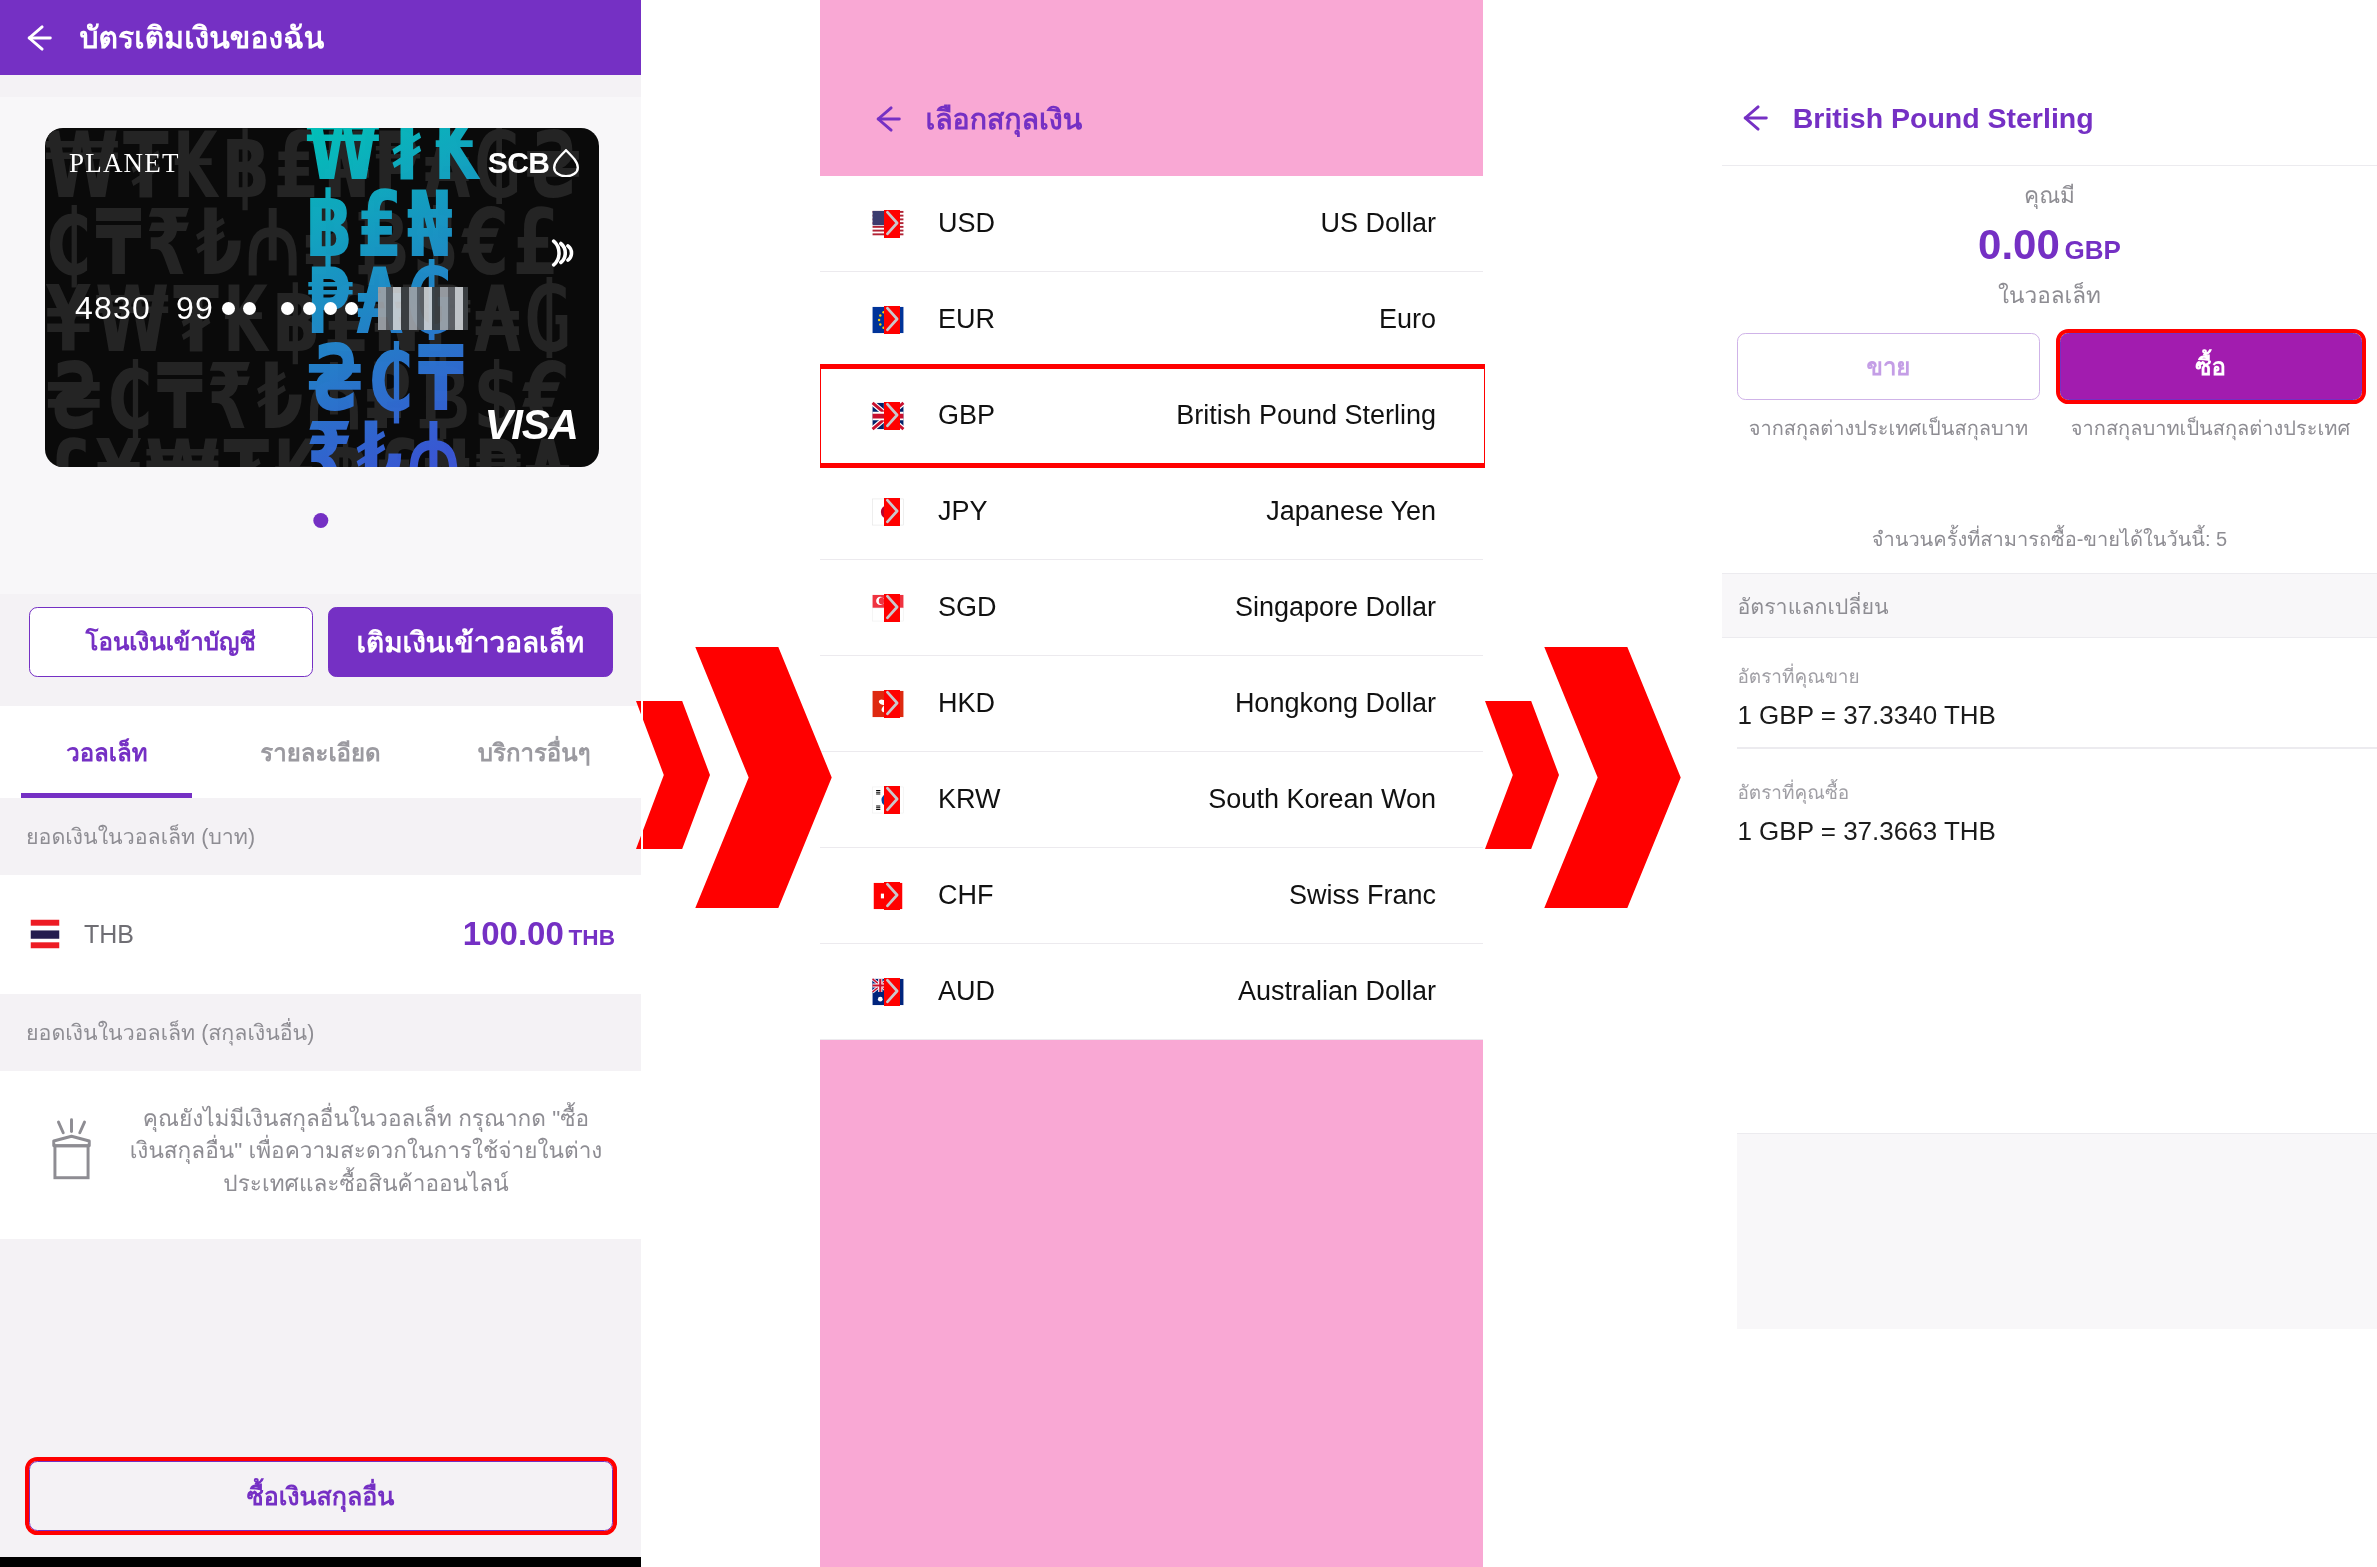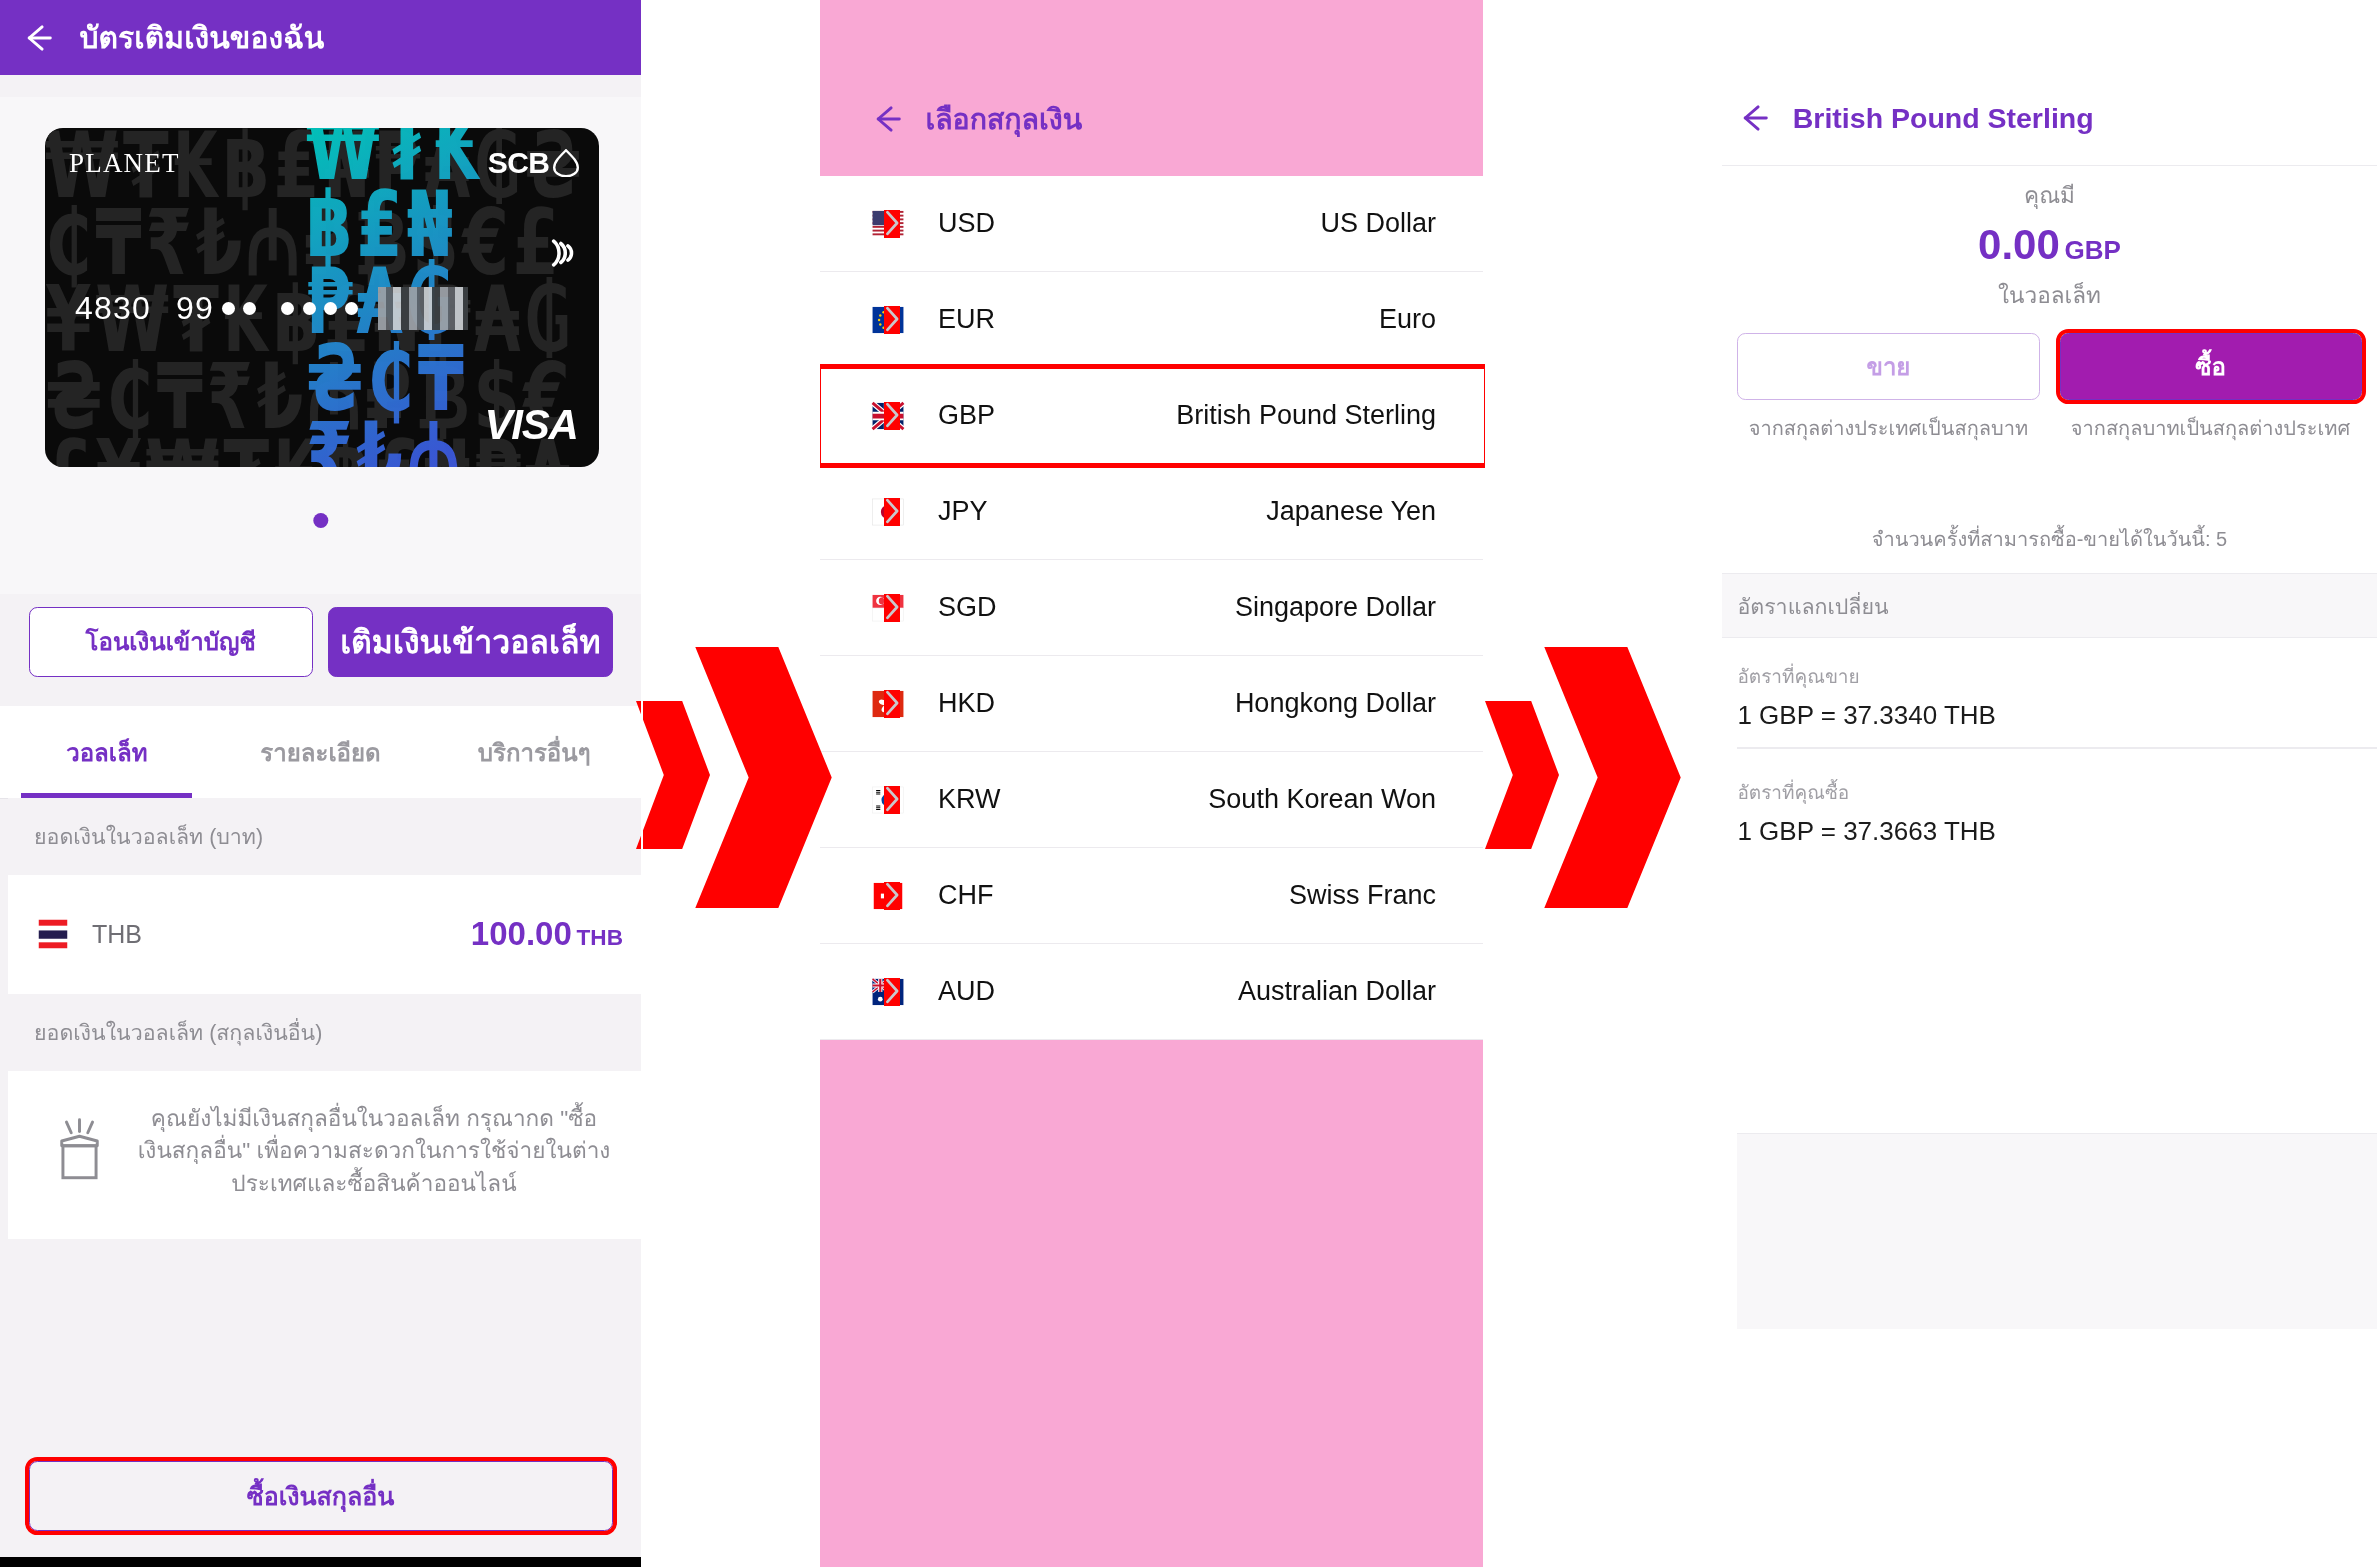--- a/index.html
+++ b/index.html
@@ -93,21 +93,21 @@
     position: absolute; left: 0; top: 594px; width: 641px; height: 95px;
     display: flex; gap: 15.4px; padding: 0 28.5px; align-items: center;
   }
   .btn-outline {
     flex: 1 1 0; height: 70px; border: 1.8px solid #7530c4; border-radius: 8.3px;
     background: #ffffff; color: #7530c4; font-size: 24px; font-weight: 700;
     display: flex; align-items: center; justify-content: center; cursor: pointer;
   }
   .btn-solid {
     flex: 1 1 0; height: 70px; border: 1.8px solid #7530c4; border-radius: 8.3px;
-    background: #7530c4; color: #ffffff; font-size: 32px; font-weight: 700;
+    background: #7530c4; color: #ffffff; font-size: 28px; font-weight: 700;
     display: flex; align-items: center; justify-content: center; cursor: pointer;
   }
 
   .lp-tabs {
     position: absolute; left: 0; top: 706px; width: 641px; height: 93px;
     background: #ffffff; display: flex; border-bottom: 1.2px solid #e6e4e9;
   }
   .tab {
     flex: 1 1 0; display: flex; align-items: center; justify-content: center;
     font-size: 24px; font-weight: 700; color: #9b9aa0; position: relative; cursor: pointer;
@@ -265,21 +265,21 @@
       <div class="btn-outline">โอนเงินเข้าบัญชี</div>
       <div class="btn-solid">เติมเงินเข้าวอลเล็ท</div>
     </div>
 
     <div class="lp-tabs">
       <div class="tab active">วอลเล็ท</div>
       <div class="tab">รายละเอียด</div>
       <div class="tab">บริการอื่นๆ</div>
     </div>
 
-    <div style="position:absolute; left:8px; top:798px; width:641px;">
+    <div style="position:absolute; left:0; top:798px; width:641px;">
       <div class="sec-label">ยอดเงินในวอลเล็ท (บาท)</div>
 
       <div class="row-thb">
         <span class="flag">
           <svg viewBox="0 0 64 64" width="38" height="38" aria-hidden="true">
             <rect x="8" y="8" width="48" height="48" fill="#ffffff"></rect>
             <rect x="8" y="8" width="48" height="10" fill="#ed1c24"></rect>
             <rect x="8" y="26" width="48" height="14" fill="#241d4f"></rect>
             <rect x="8" y="46" width="48" height="10" fill="#ed1c24"></rect>
           </svg>

